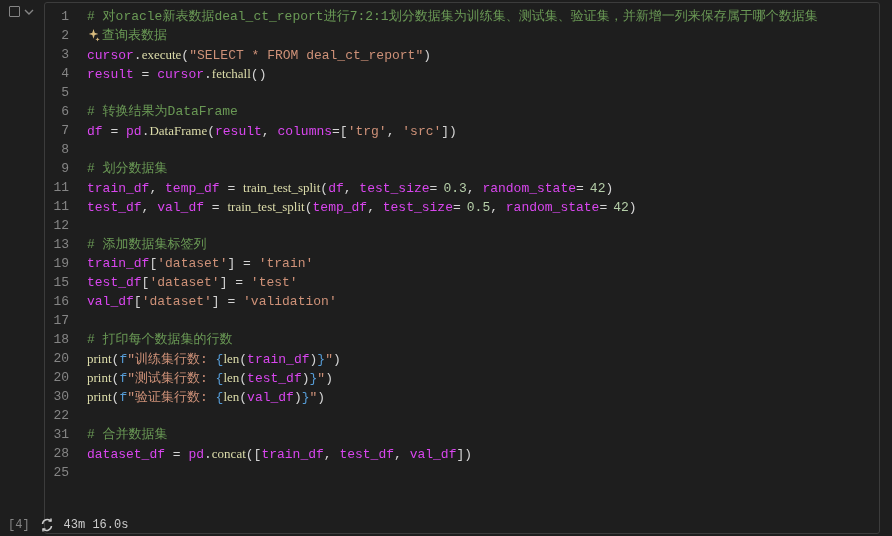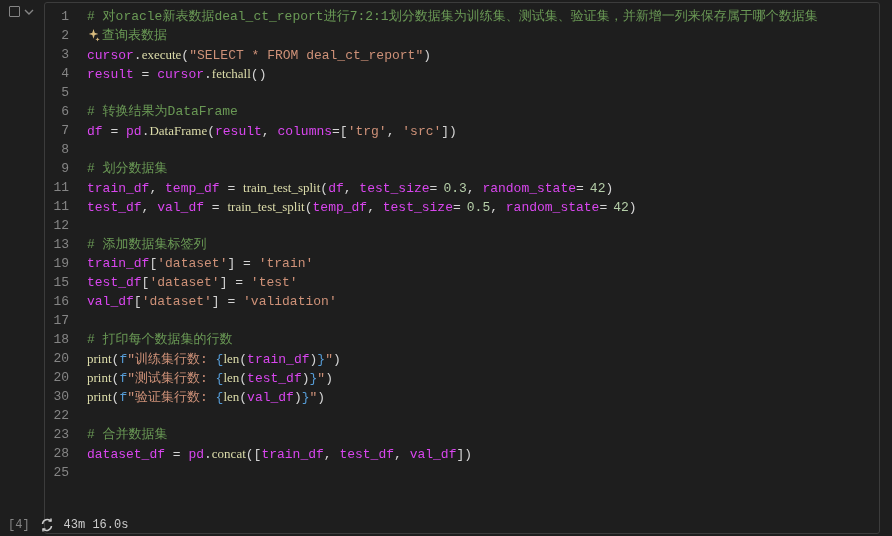--- a/index.html
+++ b/index.html
@@ -145,21 +145,21 @@
           <div class="ln">13</div>
           <div class="ln">19</div>
           <div class="ln">15</div>
           <div class="ln">16</div>
           <div class="ln">17</div>
           <div class="ln">18</div>
           <div class="ln">20</div>
           <div class="ln">20</div>
           <div class="ln">30</div>
           <div class="ln">22</div>
-          <div class="ln">23</div>
+          <div class="ln">31</div>
           <div class="ln">28</div>
           <div class="ln">25</div>
         </div>
       <div class="code-lines" id="code-lines"><div class="cl"><span class="c-comment"># 对oracle新表数据deal_ct_report进行7:2:1划分数据集为训练集、测试集、验证集，并新增一列来保存属于哪个数据集</span></div><div class="cl"><span><svg class="sparkle" width="13" height="13" viewBox="0 0 16 16">
                 <path fill="#d7ba7d" d="M8 0l1.5 4.5L14 6l-4.5 1.5L8 12l-1.5-4.5L2 6l4.5-1.5z"></path>
                 <path fill="#d7ba7d" d="M13 10l.7 2 2 .7-2 .7-.7 2-.7-2-2-.7 2-.7z"></path>
               </svg></span><span class="c-comment">查询表数据</span></div><div class="cl"><span class="c-var">cursor</span><span class="c-punct">.</span><span class="c-func">execute</span><span class="c-punct">(</span><span class="c-string">"SELECT * FROM deal_ct_report"</span><span class="c-punct">)</span></div><div class="cl"><span class="c-var">result</span><span class="c-punct"> = </span><span class="c-var">cursor</span><span class="c-punct">.</span><span class="c-func">fetchall</span><span class="c-punct">()</span></div><div class="cl">&nbsp;</div><div class="cl"><span class="c-comment"># 转换结果为DataFrame</span></div><div class="cl"><span class="c-var">df</span><span class="c-punct"> = </span><span class="c-var">pd</span><span class="c-punct">.</span><span class="c-func">DataFrame</span><span class="c-punct">(</span><span class="c-var">result</span><span class="c-punct">, </span><span class="c-var">columns</span><span class="c-punct">=[</span><span class="c-string">'trg'</span><span class="c-punct">, </span><span class="c-string">'src'</span><span class="c-punct">])</span></div><div class="cl">&nbsp;</div><div class="cl"><span class="c-comment"># 划分数据集</span></div><div class="cl"><span class="c-var">train_df</span><span class="c-punct">, </span><span class="c-var">temp_df</span><span class="c-punct"> = </span><span class="c-func">train_test_split</span><span class="c-punct">(</span><span class="c-var">df</span><span class="c-punct">, </span><span class="c-var">test_size</span><span class="c-punct">=</span><span class="c-number">0.3</span><span class="c-punct">, </span><span class="c-var">random_state</span><span class="c-punct">=</span><span class="c-number">42</span><span class="c-punct">)</span></div><div class="cl"><span class="c-var">test_df</span><span class="c-punct">, </span><span class="c-var">val_df</span><span class="c-punct"> = </span><span class="c-func">train_test_split</span><span class="c-punct">(</span><span class="c-var">temp_df</span><span class="c-punct">, </span><span class="c-var">test_size</span><span class="c-punct">=</span><span class="c-number">0.5</span><span class="c-punct">, </span><span class="c-var">random_state</span><span class="c-punct">=</span><span class="c-number">42</span><span class="c-punct">)</span></div><div class="cl">&nbsp;</div><div class="cl"><span class="c-comment"># 添加数据集标签列</span></div><div class="cl"><span class="c-var">train_df</span><span class="c-punct">[</span><span class="c-string">'dataset'</span><span class="c-punct">] = </span><span class="c-string">'train'</span></div><div class="cl"><span class="c-var">test_df</span><span class="c-punct">[</span><span class="c-string">'dataset'</span><span class="c-punct">] = </span><span class="c-string">'test'</span></div><div class="cl"><span class="c-var">val_df</span><span class="c-punct">[</span><span class="c-string">'dataset'</span><span class="c-punct">] = </span><span class="c-string">'validation'</span></div><div class="cl">&nbsp;</div><div class="cl"><span class="c-comment"># 打印每个数据集的行数</span></div><div class="cl"><span class="c-func">print</span><span class="c-punct">(</span><span class="c-keyword">f</span><span class="c-string">"训练集行数: </span><span class="c-keyword">{</span><span class="c-func">len</span><span class="c-punct">(</span><span class="c-var">train_df</span><span class="c-punct">)</span><span class="c-keyword">}</span><span class="c-string">"</span><span class="c-punct">)</span></div><div class="cl"><span class="c-func">print</span><span class="c-punct">(</span><span class="c-keyword">f</span><span class="c-string">"测试集行数: </span><span class="c-keyword">{</span><span class="c-func">len</span><span class="c-punct">(</span><span class="c-var">test_df</span><span class="c-punct">)</span><span class="c-keyword">}</span><span class="c-string">"</span><span class="c-punct">)</span></div><div class="cl"><span class="c-func">print</span><span class="c-punct">(</span><span class="c-keyword">f</span><span class="c-string">"验证集行数: </span><span class="c-keyword">{</span><span class="c-func">len</span><span class="c-punct">(</span><span class="c-var">val_df</span><span class="c-punct">)</span><span class="c-keyword">}</span><span class="c-string">"</span><span class="c-punct">)</span></div><div class="cl">&nbsp;</div><div class="cl"><span class="c-comment"># 合并数据集</span></div><div class="cl"><span class="c-var">dataset_df</span><span class="c-punct"> = </span><span class="c-var">pd</span><span class="c-punct">.</span><span class="c-func">concat</span><span class="c-punct">([</span><span class="c-var">train_df</span><span class="c-punct">, </span><span class="c-var">test_df</span><span class="c-punct">, </span><span class="c-var">val_df</span><span class="c-punct">])</span></div><div class="cl">&nbsp;</div></div>
     </div>
   </div>
 

